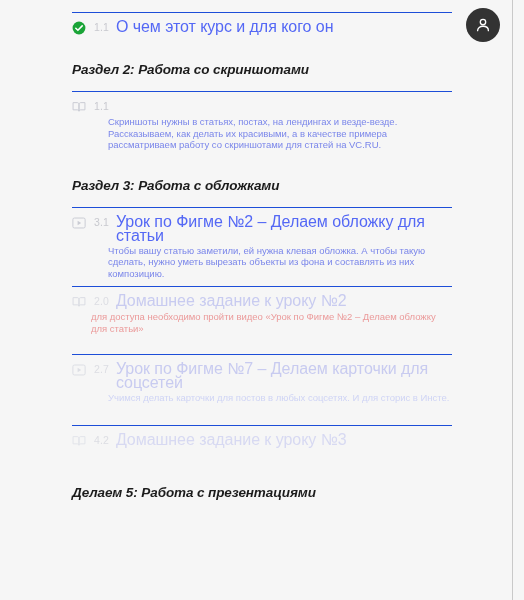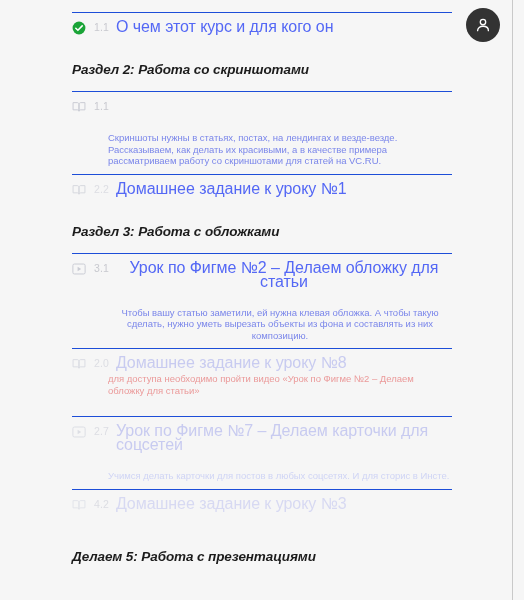--- a/index.html
+++ b/index.html
@@ -119,31 +119,31 @@
     color: #5468f5;
     text-decoration: none;
     letter-spacing: -0.05px;
   }
   .lesson-title.done { color: #5468f5; }
   .lesson-title.locked { color: #c8cbf0; }
   .lesson-title.locked2 { color: #d7d9f2; }
 
   .lesson-desc {
     margin-left: 36px;
-    margin-top: 18px;
+    margin-top: 2px;
     font-size: 9.5px;
     line-height: 11.5px;
     color: #7a86ea;
     max-width: 345px;
     letter-spacing: -0.02px;
   }
   .lesson-desc.locked { color: #cfd4f5; }
 
   .lesson-warn {
-    margin-left: 36px;
+    margin-left: 19px;
     margin-top: 2px;
     font-size: 9.5px;
     line-height: 11.5px;
     color: #eb9a9a;
     max-width: 350px;
     letter-spacing: -0.02px;
   }
 
   .tall { min-height: 56px; }
 </style>
@@ -191,38 +191,26 @@
             <svg width="14" height="14" viewBox="0 0 24 24" fill="none" stroke="#c9cbd3" stroke-width="1.7" stroke-linecap="round" stroke-linejoin="round">
               <path d="M2.5 4.5h6.2c1.9 0 3.3 1.1 3.3 2.6v12c0-1.3-1.3-2.2-3.1-2.2H2.5z"></path>
               <path d="M21.5 4.5h-6.2c-1.9 0-3.3 1.1-3.3 2.6v12c0-1.3 1.3-2.2 3.1-2.2h6.4z"></path>
             </svg>
           </span>
           <span class="lesson-num">1.1</span>
         </div>
         <div class="lesson-desc">Скриншоты нужны в статьях, постах, на лендингах и везде-везде. Рассказываем, как делать их красивыми, а в качестве примера рассматриваем работу со скриншотами для статей на VC.RU.</div>
       </div>
 
-      <div class="lesson">
-        <div class="lesson-head">
-          <span class="lesson-icon">
-            <svg width="14" height="14" viewBox="0 0 24 24" fill="none" stroke="#d6d8de" stroke-width="1.7" stroke-linecap="round" stroke-linejoin="round">
-              <path d="M2.5 4.5h6.2c1.9 0 3.3 1.1 3.3 2.6v12c0-1.3-1.3-2.2-3.1-2.2H2.5z"></path>
-              <path d="M21.5 4.5h-6.2c-1.9 0-3.3 1.1-3.3 2.6v12c0-1.3 1.3-2.2 3.1-2.2h6.4z"></path>
-            </svg>
-          </span>
-          <span class="lesson-num dim">2.2</span>
-          <a class="lesson-title" href="#">Домашнее задание к уроку №1</a>
-        </div>
-      </div>
     </div>
 
     <div class="section">
       <div class="section-title spaced">Раздел 3: Работа с обложками</div>
 
-      <div class="lesson" style="margin-top:13px;text-align:center;">
+      <div class="lesson" style="margin-top:13px;">
         <div class="lesson-head">
           <span class="lesson-icon">
             <svg width="14" height="14" viewBox="0 0 24 24">
               <rect x="1.5" y="3.5" width="21" height="17" rx="2.5" ry="2.5" fill="none" stroke="#c9cbd3" stroke-width="1.7"></rect>
               <path d="M9.6 8.2l6 3.8-6 3.8z" fill="#c9cbd3"></path>
             </svg>
           </span>
           <span class="lesson-num">3.1</span>
           <a class="lesson-title" href="#">Урок по Фигме №2 – Делаем обложку для статьи</a>
         </div>
@@ -231,21 +219,21 @@
 
       <div class="lesson">
         <div class="lesson-head">
           <span class="lesson-icon">
             <svg width="14" height="14" viewBox="0 0 24 24" fill="none" stroke="#dadce3" stroke-width="1.7" stroke-linecap="round" stroke-linejoin="round">
               <path d="M2.5 4.5h6.2c1.9 0 3.3 1.1 3.3 2.6v12c0-1.3-1.3-2.2-3.1-2.2H2.5z"></path>
               <path d="M21.5 4.5h-6.2c-1.9 0-3.3 1.1-3.3 2.6v12c0-1.3 1.3-2.2 3.1-2.2h6.4z"></path>
             </svg>
           </span>
           <span class="lesson-num dim">2.0</span>
-          <span class="lesson-title locked">Домашнее задание к уроку №8</span>
+          <span class="lesson-title locked">Домашнее задание к уроку №2</span>
         </div>
         <div class="lesson-warn">для доступа необходимо пройти видео «Урок по Фигме №2 – Делаем обложку для статьи»</div>
       </div>
     </div>
 
     <div class="section">
 
       <div class="lesson tall" style="margin-top:13px;">
         <div class="lesson-head">
           <span class="lesson-icon">

